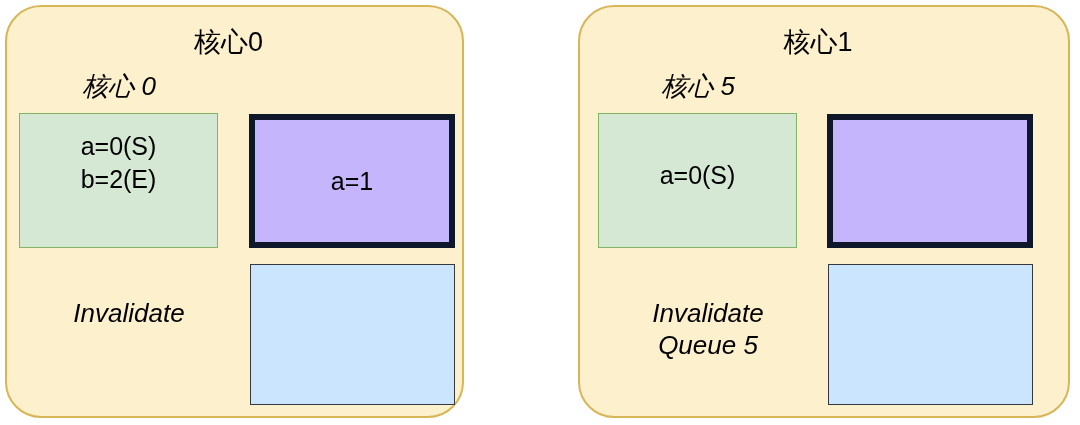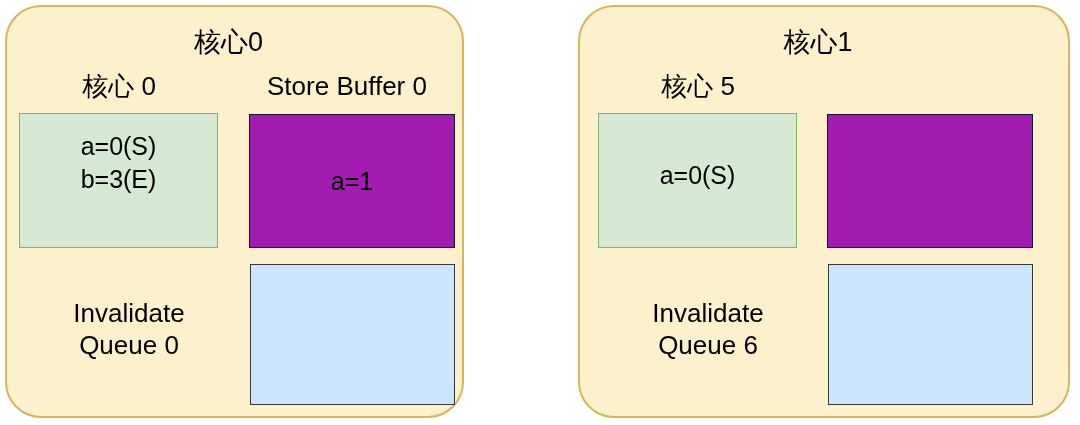--- a/index.html
+++ b/index.html
@@ -48,38 +48,39 @@
   }
 
   
   .caption {
     position: absolute;
     font-size: 26px;
     line-height: 32px;
     color: #000000;
     text-align: center;
     white-space: nowrap;
+    font-style: italic;
   }
 
   
   .box {
     position: absolute;
     box-sizing: border-box;
     font-size: 25px;
     line-height: 33px;
     color: #000000;
     text-align: center;
   }
   .box-cache {
     background: #d5e8d4;
     border: 1px solid #82b366;
   }
   .box-store {
-    background: #a21caf;
-    border: 1px solid #0f172a;
+    background: #c4b5fd;
+    border: 6px solid #0f172a;
     display: flex;
     align-items: center;
     justify-content: center;
   }
   .box-queue {
     background: #cce5ff;
     border: 1px solid #36393d;
   }
   .box-lines {
     padding-top: 16px;
@@ -118,32 +119,30 @@
 <div id="diagram">
 
   <div class="core-card" id="core-card-0">
     <div class="card-title">核心0</div>
   </div>
 
   <div class="caption caption-core-0">核心 0</div>
 
   <div class="box box-cache box-lines" id="cache-box-0">
     <span class="cache-line">a=0(S)</span>
-    <span class="cache-line">b=3(E)</span>
+    <span class="cache-line">b=2(E)</span>
   </div>
 
-  <div class="caption caption-store-0">Store Buffer 0</div>
 
   <div class="box box-store" id="store-box-0">
     <span>a=1</span>
   </div>
 
   <div class="caption caption-queue-0">
     <span>Invalidate</span><br>
-    <span>Queue 0</span>
   </div>
 
   <div class="box box-queue" id="queue-box-0"></div>
 
   <div class="core-card" id="core-card-1">
     <div class="card-title">核心1</div>
   </div>
 
   <div class="caption caption-core-1">核心 5</div>
 
@@ -151,18 +150,18 @@
     <div class="cache-line-wrap">
       <span class="cache-line">a=0(S)</span>
     </div>
   </div>
 
 
   <div class="box box-store" id="store-box-1"></div>
 
   <div class="caption caption-queue-1">
     <span>Invalidate</span><br>
-    <span>Queue 6</span>
+    <span>Queue 5</span>
   </div>
 
   <div class="box box-queue" id="queue-box-1"></div>
 
 </div>
 
 </body></html>

